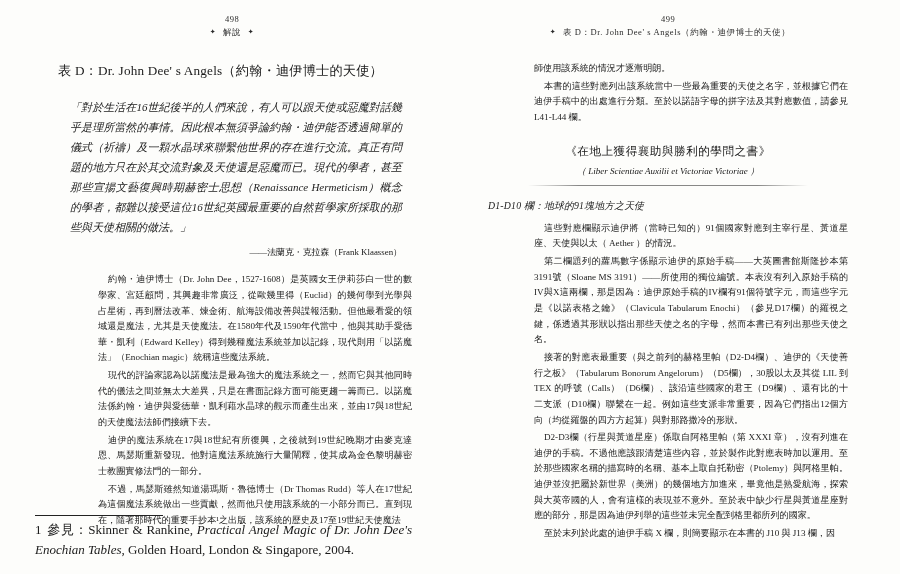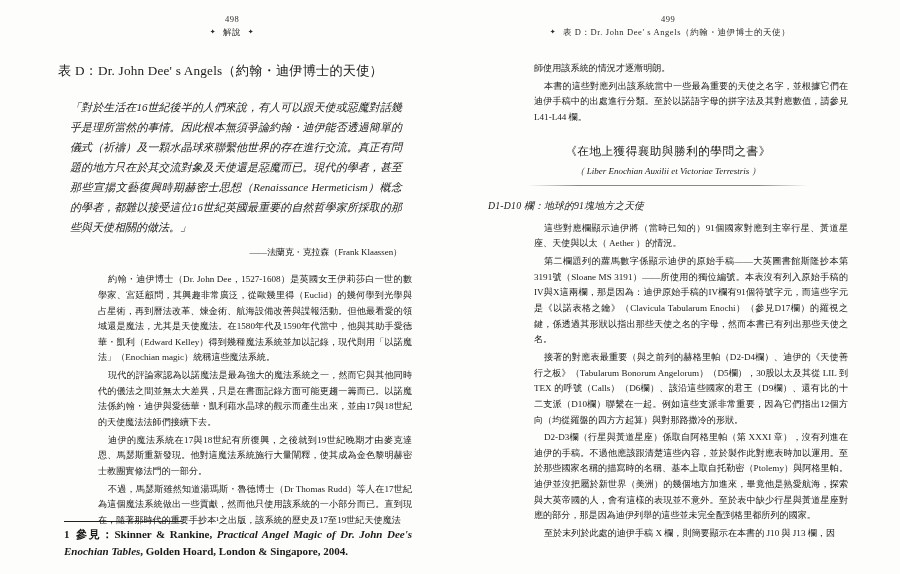--- a/index.html
+++ b/index.html
@@ -120,27 +120,26 @@
   .section-head {
     font-size: 9.8px;
     font-style: italic;
     margin: 12px 0 6px 0;
     font-weight: normal;
     letter-spacing: 0.2px;
   }
 
   .footnote {
     position: absolute;
-    left: 64px;
+    left: 35px;
     right: 38px;
     bottom: 14px;
-    font-size: 11px;
+    font-size: 13px;
     line-height: 1.55;
     text-align: justify;
-    font-weight: bold;
   }
   .footnote .fn-rule {
     width: 34%;
     height: 1px;
     background: #222;
     margin-bottom: 4px;
   }
   .footnote .fn-mark { margin-right: 2px; }
   .footnote .ital { font-style: italic; }
   .ital { font-style: italic; }
@@ -187,21 +186,21 @@
       <span class="orn">✦</span>
       <span>表 D：Dr. John Dee' s Angels（約翰・迪伊博士的天使）</span>
     </div>
 
     <div class="content">
       <p class="para" style="text-indent:0">師使用該系統的情況才逐漸明朗。</p>
       <p class="para">本書的這些對應列出該系統當中一些最為重要的天使之名字，並根據它們在迪伊手稿中的出處進行分類。至於以諾語字母的拼字法及其對應數值，請參見 L41-L44 欄。</p>
 
       <div class="center-head">
         <span class="line1">《在地上獲得襄助與勝利的學問之書》</span>
-        <span class="line2">（ Liber Enochian Auxilii et Victoriae Terrestris ）</span>
+        <span class="line2">（ Liber Scientiae Auxilii et Victoriae Victoriae ）</span>
       </div>
       <div class="rule-wrap"></div>
 
       <div class="section-head">D1-D10 欄：地球的91塊地方之天使</div>
 
       <p class="para">這些對應欄顯示迪伊將（當時已知的）91個國家對應到主宰行星、黃道星座、天使與以太（ Aether ）的情況。</p>
       <p class="para">第二欄題列的蘿馬數字係顯示迪伊的原始手稿——大英圖書館斯隆抄本第3191號（Sloane MS 3191）——所使用的獨位編號。本表沒有列入原始手稿的IV與X這兩欄，那是因為：迪伊原始手稿的IV欄有91個符號字元，而這些字元是《以諾表格之鑰》（Clavicula Tabularum Enochi）（參見D17欄）的羅視之鍵，係透過其形狀以指出那些天使之名的字母，然而本書已有列出那些天使之名。</p>
       <p class="para">接著的對應表最重要（與之前列的赫格里帕（D2-D4欄）、迪伊的《天使善行之板》（Tabularum Bonorum Angelorum）（D5欄），30股以太及其從 LIL 到 TEX 的呼號（Calls）（D6欄）、該沿這些國家的君王（D9欄）、還有比的十二支派（D10欄）聯繫在一起。例如這些支派非常重要，因為它們指出12個方向（均從羅盤的四方方起算）與對那路撒冷的形狀。</p>
       <p class="para">D2-D3欄（行星與黃道星座）係取自阿格里帕（第 XXXI 章），沒有列進在迪伊的手稿。不過他應該跟清楚這些內容，並於製作此對應表時加以運用。至於那些國家名稱的描寫時的名稱、基本上取自托勒密（Ptolemy）與阿格里帕。迪伊並沒把屬於新世界（美洲）的幾個地方加進來，畢竟他是熟愛航海，探索與大英帝國的人，會有這樣的表現並不意外。至於表中缺少行星與黃道星座對應的部分，那是因為迪伊列舉的這些並未完全配到格里都所列的國家。</p>
       <p class="para">至於末列於此處的迪伊手稿 X 欄，則簡要顯示在本書的 J10 與 J13 欄，因</p>

